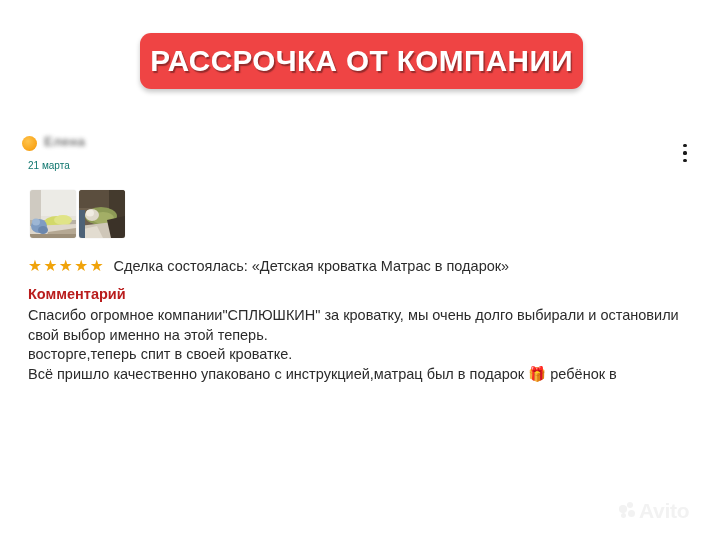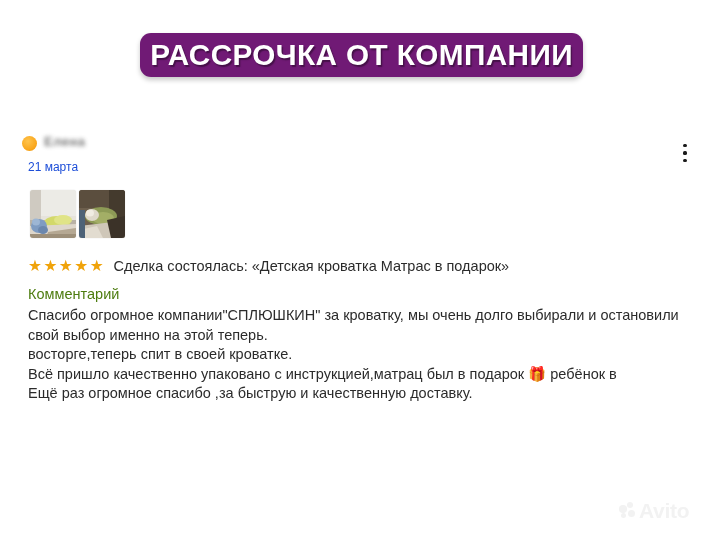--- a/index.html
+++ b/index.html
@@ -21,22 +21,22 @@
     height: 540px;
     background: #ffffff;
   }
 
   
   #promo-banner {
     position: absolute;
     left: 140px;
     top: 33px;
     width: 443px;
-    height: 44px;
-    background: #701a75;
+    height: 56px;
+    background: #ef4444;
     border-radius: 11px;
     box-shadow: 0 3px 5px rgba(0,0,0,0.22);
     display: flex;
     align-items: center;
     justify-content: center;
     box-sizing: border-box;
   }
   #promo-banner-text {
     color: #ffffff;
     font-family: "Liberation Sans", sans-serif;
@@ -98,22 +98,22 @@
     height: 3.2px;
     border-radius: 50%;
     background: #1a1a1a;
   }
 
   
   #review-date {
     position: absolute;
     left: 28px;
     top: 160px;
-    font-size: 12px;
-    color: #1d4ed8;
+    font-size: 10px;
+    color: #0f766e;
   }
 
   
   #photo-strip {
     position: absolute;
     left: 30px;
     top: 190px;
     display: flex;
     gap: 3px;
   }
@@ -151,22 +151,22 @@
     color: #2b2b2b;
     white-space: nowrap;
   }
 
   
   #comment-heading {
     position: absolute;
     left: 28px;
     top: 286px;
     font-size: 14.5px;
-    font-weight: normal;
-    color: #4d7c0f;
+    font-weight: bold;
+    color: #b91c1c;
   }
   #comment-body {
     position: absolute;
     left: 28px;
     top: 306px;
     width: 672px;
     font-size: 14.5px;
     color: #2b2b2b;
     line-height: 19.5px;
   }
@@ -276,21 +276,20 @@
     </span>
   </div>
 
   <div id="comment-heading">Комментарий</div>
 
   <div id="comment-body">
     <div class="comment-line">Спасибо огромное компании"СПЛЮШКИН" за кроватку, мы очень долго выбирали и остановили</div>
     <div class="comment-line">свой выбор именно на этой теперь.</div>
     <div class="comment-line">восторге,теперь спит в своей кроватке.</div>
     <div class="comment-line">Всё пришло качественно упаковано с инструкцией,матрац был в подарок 🎁 ребёнок в</div>
-    <div class="comment-line">Ещё раз огромное спасибо ,за быструю и качественную доставку.</div>
   </div>
 
   <div id="watermark">
     <span id="watermark-mark">
       <i class="c1"></i>
         <i class="c2"></i>
         <i class="c3"></i>
         <i class="c4"></i>
     </span>
     <span id="watermark-text">Avito</span>

